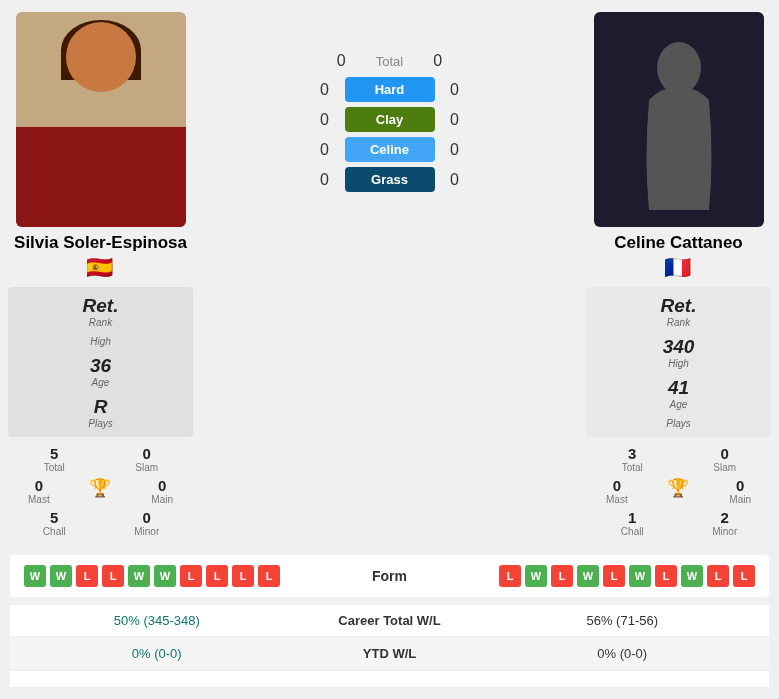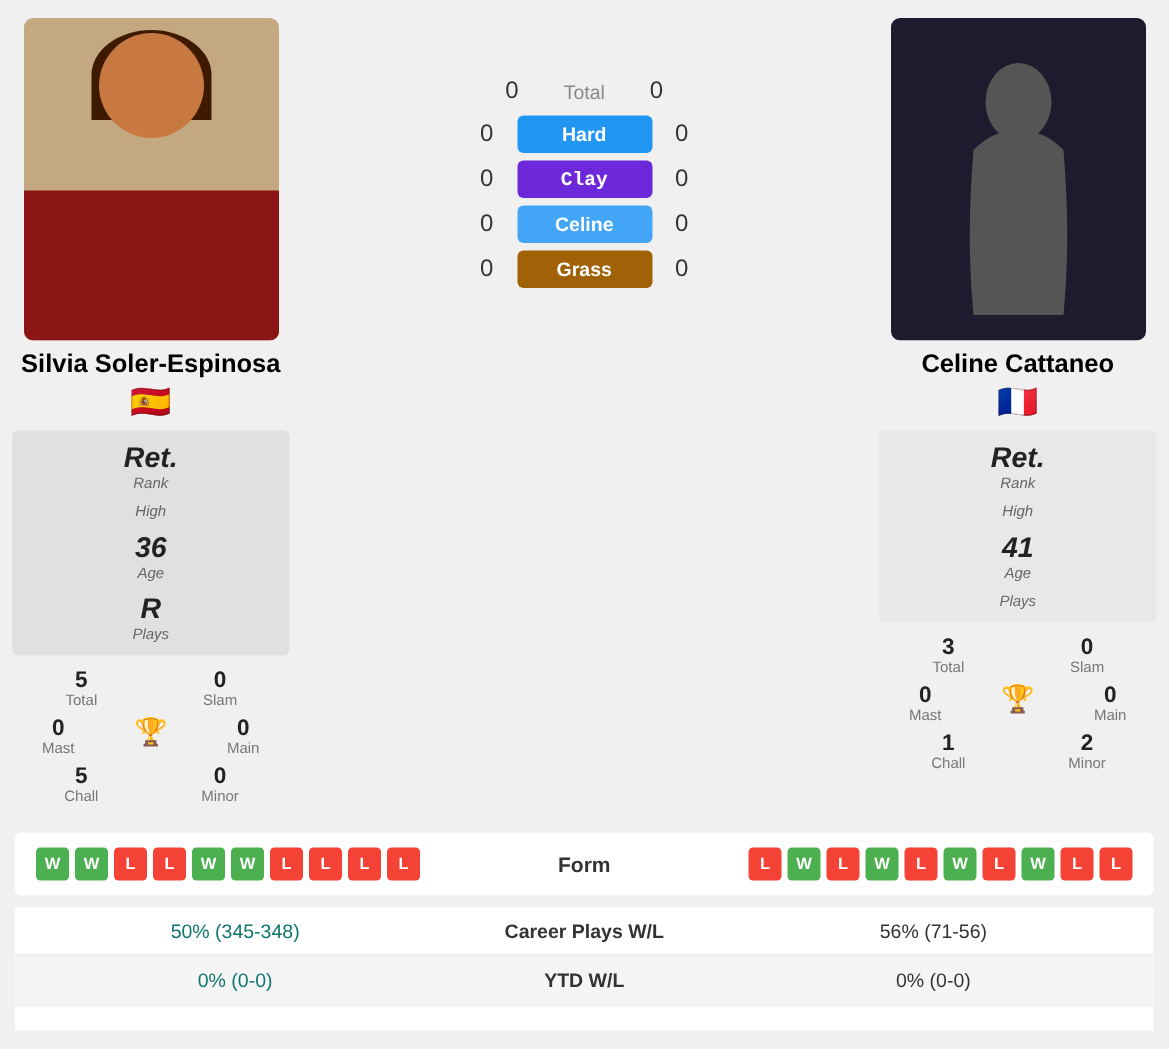--- a/index.html
+++ b/index.html
@@ -24,23 +24,23 @@
       padding: 5px 18px;
       border-radius: 4px;
       color: white;
       font-size: 13px;
       font-weight: bold;
       text-align: center;
       min-width: 90px;
     }
 
     .court-hard { background: #2196F3; }
-    .court-clay { background: #6d28d9; font-family: Liberation Mono, monospace; }
+    .court-clay { background: #4d7c0f; }
     .court-indoor { background: #42A5F5; }
-    .court-grass { background: #a16207; }
+    .court-grass { background: #0c4a6e; }
 
     .side-score {
       font-size: 16px;
       color: #333;
       width: 20px;
       text-align: center;
     }
 
     
     .form-section {
@@ -372,20 +372,21 @@
     <div class="name-row">Celine Cattaneo</div>
 
     <div style="font-size:22px; margin-bottom:6px;">🇫🇷</div>
 
     <div class="r-stats-box">
       <div class="si">
         <span class="v">Ret.</span>
         <span class="l">Rank</span>
       </div>
       <div class="si">
+        <span class="v">340</span>
         <span class="l">High</span>
       </div>
       <div class="si">
         <span class="v">41</span>
         <span class="l">Age</span>
       </div>
       <div class="si">
         <span class="v"></span>
         <span class="l">Plays</span>
       </div>
@@ -451,21 +452,21 @@
       <div class="form-badge badge-l">L</div>
       <div class="form-badge badge-w">W</div>
       <div class="form-badge badge-l">L</div>
       <div class="form-badge badge-l">L</div>
     </div>
 </div>
 
 <div class="data-rows" id="data-rows">
     <div class="data-row">
       <div class="data-col-left">50% (345-348)</div>
-      <div class="data-col-center">Career Plays W/L</div>
+      <div class="data-col-center">Career Total W/L</div>
       <div class="data-col-right">56% (71-56)</div>
     </div>
     <div class="data-row">
       <div class="data-col-left">0% (0-0)</div>
       <div class="data-col-center">YTD W/L</div>
       <div class="data-col-right">0% (0-0)</div>
     </div>
     <div class="data-row">
       
       

